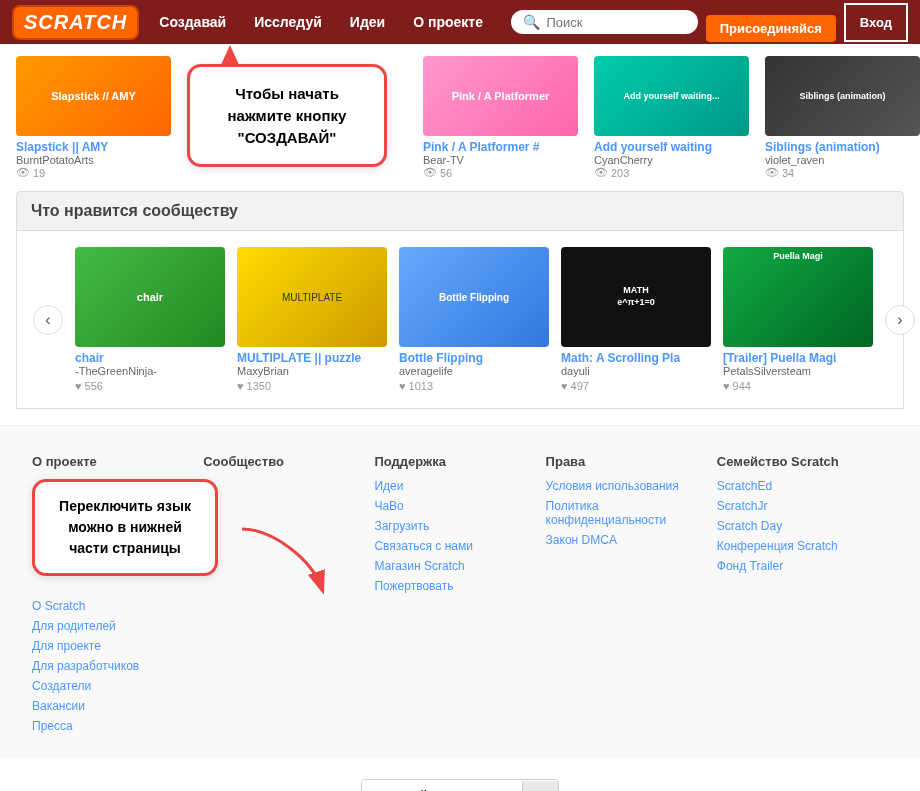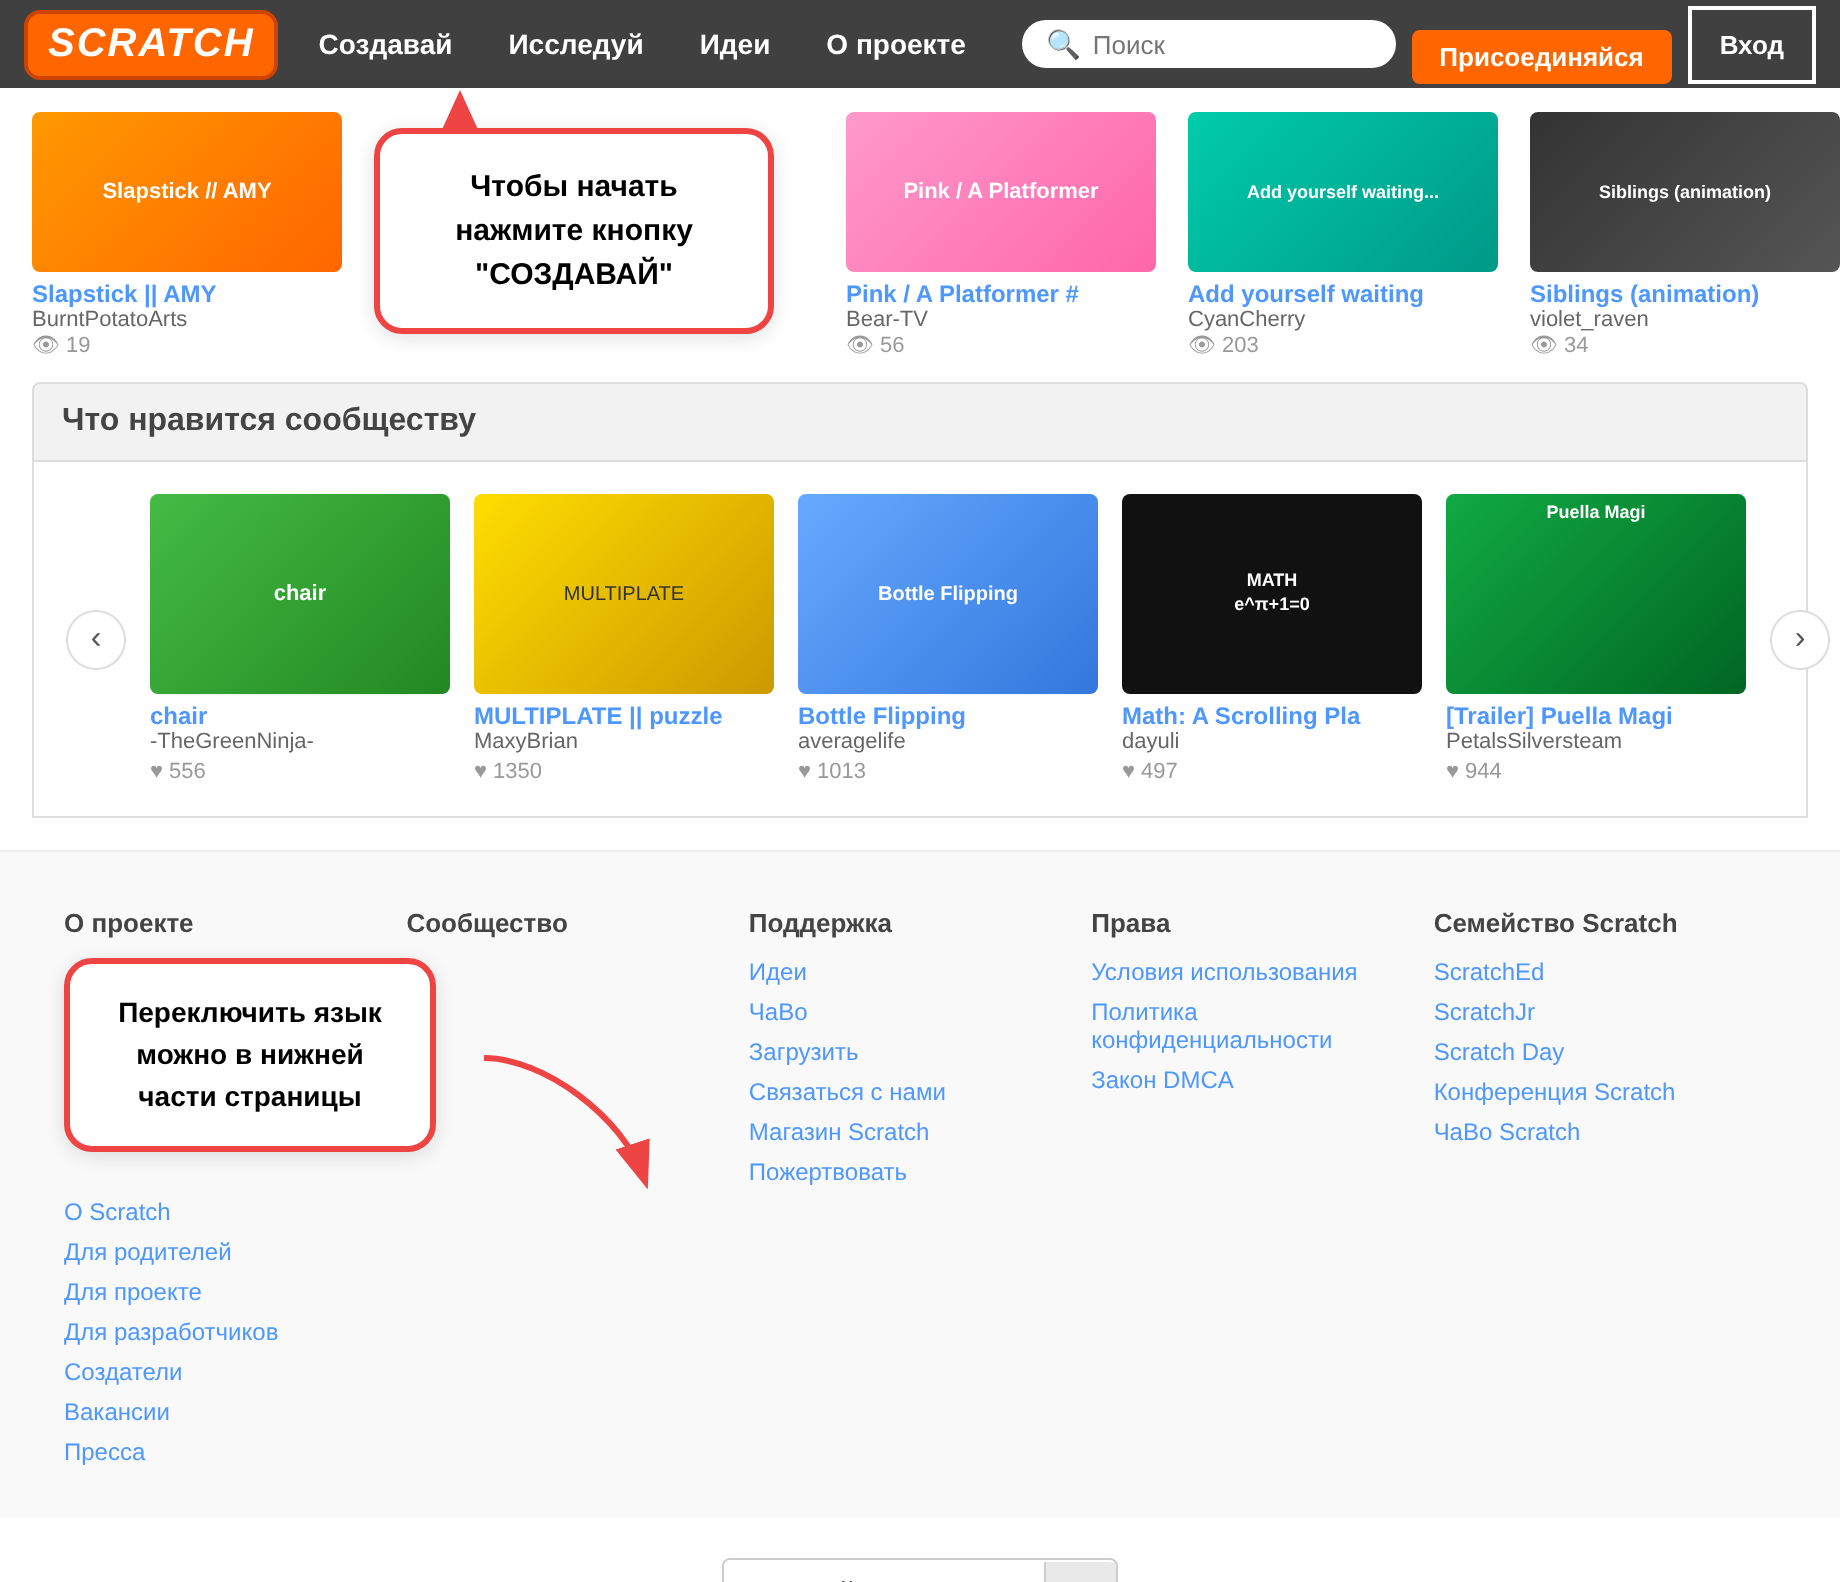--- a/index.html
+++ b/index.html
@@ -1,19 +1,19 @@
 <!DOCTYPE html>
 <html><head>
   <meta charset="utf-8">
   <style>
     * { box-sizing: border-box; margin: 0; padding: 0; }
     body { font-family: 'Helvetica Neue', Arial, sans-serif; font-size: 14px; background: #fff; width: 920px; overflow-x: hidden; }
 
     
-    .header { background: #404040; display: flex; align-items: center; height: 44px; padding: 0 12px; gap: 8px; }
+    .header { background: #7f1d1d; display: flex; align-items: center; height: 44px; padding: 0 12px; gap: 8px; }
     .logo { background: #ff6600; border-radius: 8px; padding: 4px 10px; font-size: 20px; font-weight: 900; color: #fff; font-style: italic; letter-spacing: 1px; border: 2px solid #cc4400; }
     .nav-links { display: flex; gap: 4px; }
     .nav-link { color: #fff; text-decoration: none; padding: 6px 12px; border-radius: 4px; font-size: 14px; font-weight: 600; cursor: pointer; }
     .search-bar { display: flex; align-items: center; background: #fff; border-radius: 20px; padding: 4px 12px; gap: 6px; flex: 1; max-width: 220px; margin-left: 8px; }
     .search-bar input { border: none; outline: none; font-size: 13px; background: transparent; width: 100%; }
     .header-right { display: flex; gap: 8px; margin-left: auto; }
     .btn-join { background: #ff6600; color: #fff; border: none; padding: 6px 14px; border-radius: 4px; font-weight: 700; cursor: pointer; font-size: 13px; margin-top: 12px; }
     .btn-login { background: transparent; color: #fff; border: 2px solid #fff; padding: 5px 14px; border-radius: 0; font-weight: 700; cursor: pointer; font-size: 13px; }
 
     
@@ -243,21 +243,21 @@
         <a class="footer-link">Условия использования</a>
         <a class="footer-link">Политика конфиденциальности</a>
         <a class="footer-link">Закон DMCA</a>
       </div>
       <div class="footer-col">
         <div class="footer-col-title">Семейство Scratch</div>
         <a class="footer-link">ScratchEd</a>
         <a class="footer-link">ScratchJr</a>
         <a class="footer-link">Scratch Day</a>
         <a class="footer-link">Конференция Scratch</a>
-        <a class="footer-link">ЧаВо Scratch</a>
+        <a class="footer-link">Фонд Trailer</a>
       </div>
     </div>
   </div>
 
   <div class="language-section">
     <div class="language-select">
       <select>
         <option>Русский</option>
         <option>English</option>
         <option>Deutsch</option>

